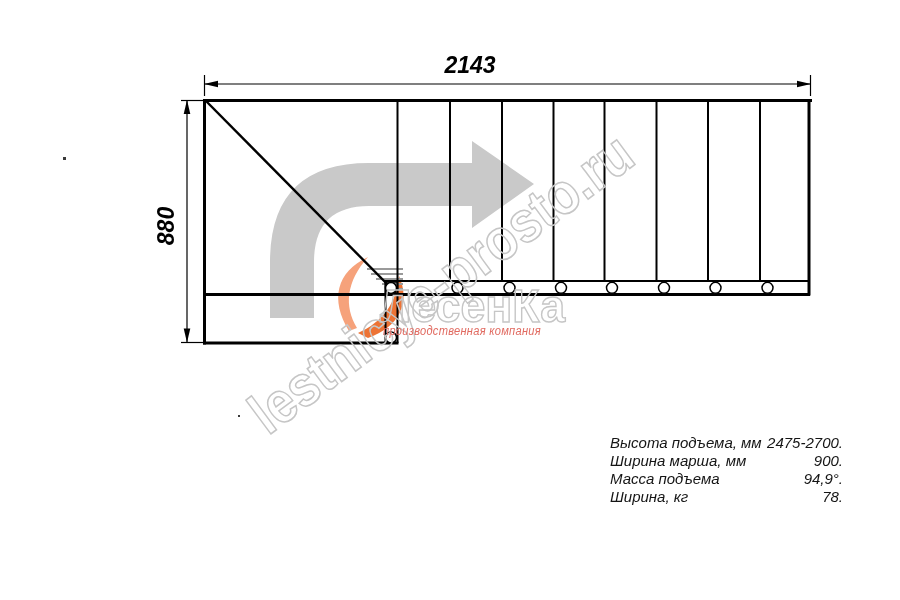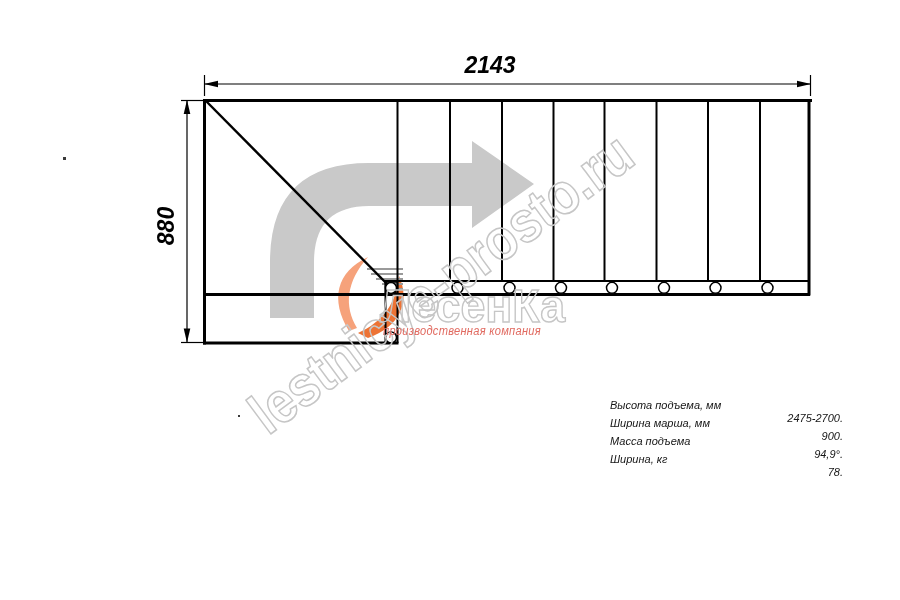--- a/index.html
+++ b/index.html
@@ -6,30 +6,30 @@
   .canvas{
     position:relative;width:900px;height:600px;background:#ffffff;overflow:hidden;
     font-family:"Liberation Sans", sans-serif;
   }
   .canvas svg{position:absolute;left:0;top:0;}
   .dim-label{
     position:absolute;color:#000;
     font-family:"Liberation Sans", sans-serif;
     font-style:italic;font-weight:bold;font-size:23px;
   }
-  .dim-top{left:430px;top:53px;width:120px;text-align:center;line-height:24px;}
+  .dim-top{left:410px;top:53px;width:120px;text-align:center;line-height:24px;}
   .dim-left{left:144px;top:214px;width:44px;height:24px;text-align:center;line-height:24px;
     transform:rotate(-90deg);transform-origin:center center;}
   .spec-table{
-    position:absolute;left:610px;top:396px;width:233px;
-    font-style:italic;font-size:11px;color:#151515;
+    position:absolute;left:610px;top:434px;width:233px;
+    font-style:italic;font-size:15px;color:#151515;
   }
   .spec-row{display:flex;justify-content:space-between;line-height:18.1px;height:18.1px;white-space:nowrap;}
   .spec-label{text-align:left;}
-  .spec-value{text-align:right;margin-top:13px;}
+  .spec-value{text-align:right;}
   .dot{position:absolute;background:#3a3a3a;}
   .dot1{left:63px;top:157px;width:3px;height:3px;}
   .dot2{left:238px;top:415px;width:2px;height:2px;}
   .wm-site{font-family:"Liberation Sans", sans-serif;font-weight:bold;font-size:58px;}
   .wm-logo{font-family:"Liberation Sans", sans-serif;font-weight:bold;font-size:46px;}
   .wm-sub{font-family:"Liberation Sans", sans-serif;font-style:italic;font-size:12.5px;letter-spacing:.3px;}
 </style>
 </head>
 <body>
 

